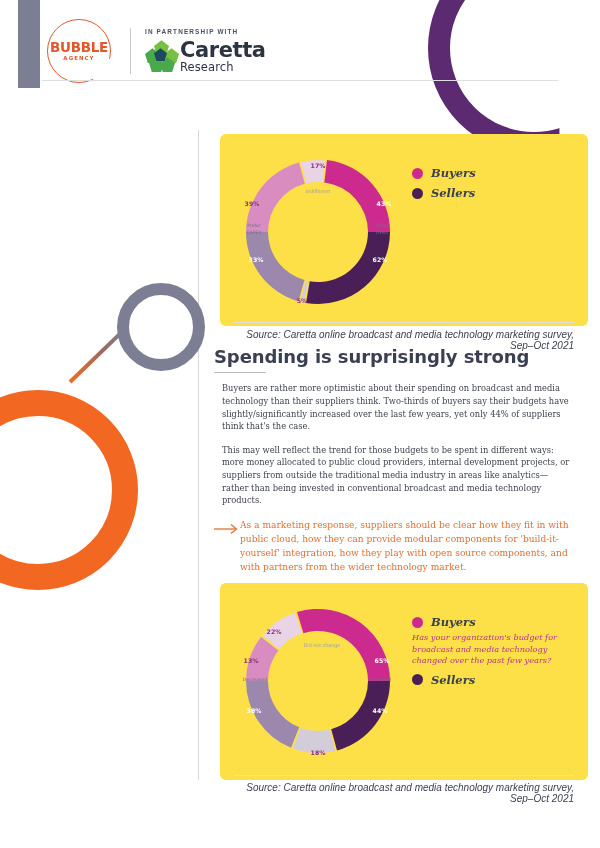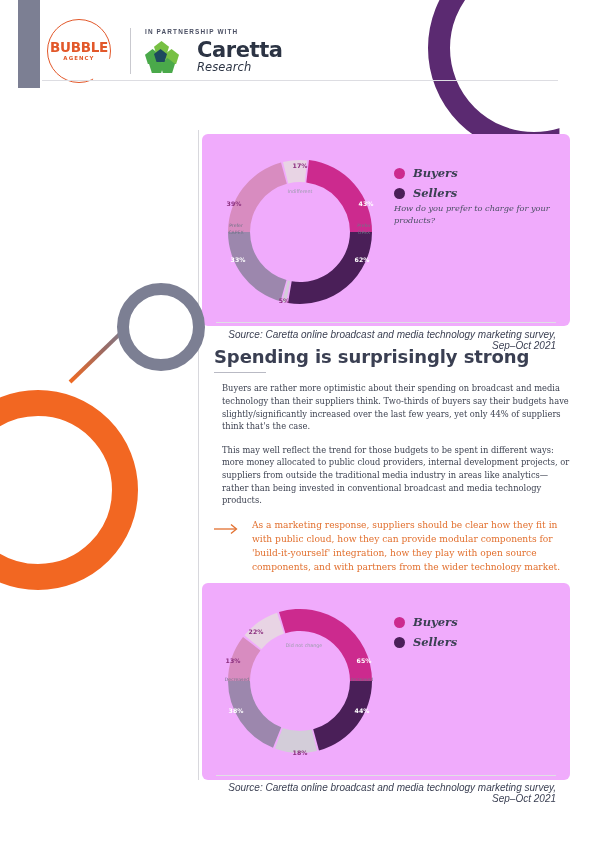--- a/index.html
+++ b/index.html
@@ -76,52 +76,52 @@
     font-weight:bold;font-size:5.4px;color:#e2582a;letter-spacing:1.1px;
     margin-top:1px;
   }
   .divider-v{width:1px;height:46px;background:#c9c9cf;}
   .partner-block{display:flex;flex-direction:column;justify-content:center;}
   .partner-kicker{
     font-family:"Liberation Sans", sans-serif;
     font-size:6.4px;letter-spacing:1.15px;font-weight:bold;
     color:#4a4f63;margin-bottom:5px;
   }
-  .caretta-row{display:flex;align-items:center;gap:18px;}
+  .caretta-row{display:flex;align-items:flex-start;gap:1px;}
   .caretta-mark{position:relative;width:34px;height:32px;}
   .pent{position:absolute;width:15px;height:15px;
     clip-path:polygon(50% 0%,100% 38%,81% 100%,19% 100%,0% 38%);}
   .p1{left:0px;top:8px;background:#4aa94a;}
   .p2{left:9px;top:0px;background:#77c043;}
   .p3{left:19px;top:8px;background:#77c043;}
   .p4{left:4px;top:17px;background:#4aa94a;}
   .p5{left:15px;top:17px;background:#4aa94a;}
   .p6{left:9px;top:8px;width:13px;height:13px;background:#1d4a5e;}
   .caretta-name{line-height:1.0;}
   .caretta-name .c1{
     font-family:"DejaVu Sans", sans-serif;
     font-size:21px;font-weight:bold;color:#2c3444;letter-spacing:-0.4px;
   }
   .caretta-name .c2{
     font-family:"DejaVu Sans", sans-serif;
-    font-size:11.5px;color:#2c3444;letter-spacing:0.1px;margin-top:1px;font-style:italic;
+    font-size:11.5px;color:#2c3444;letter-spacing:0.1px;margin-top:1px;
   }
   .tagline{
     position:absolute;left:42px;top:90px;
     font-family:"Liberation Sans", sans-serif;
     font-size:8.6px;letter-spacing:2.6px;color:#4a4f63;font-weight:500;
   }
   .header-rule{
     position:absolute;left:42px;top:80px;width:516px;height:1px;background:#dddde2;
   }
 
   
   .card{
-    position:absolute;left:202px;width:368px;
-    background:#f0abfc;border-radius:6px;
+    position:absolute;left:220px;width:368px;
+    background:#fde047;border-radius:6px;
   }
   #card-1{top:134px;height:192px;}
   #card-2{top:583px;height:197px;}
   .card-body{display:flex;padding:10px 14px 0 10px;}
   .donut-col{width:176px;position:relative;}
   .legend-col{flex:1;padding-left:6px;padding-top:22px;}
   .legend-item{margin-bottom:6px;}
   .legend-head{display:flex;align-items:center;gap:8px;margin-bottom:3px;}
   .dot{width:11px;height:11px;border-radius:50%;flex:0 0 auto;}
   .dot-buyers{background:#cc2a8e;}
@@ -164,21 +164,21 @@
     font-size:18px;font-weight:bold;color:#3a3f52;
     margin:0 0 5px 0;letter-spacing:-0.1px;
   }
   .title-rule{width:52px;height:1.4px;background:#b9bac4;margin-bottom:9px;}
   p.body{
     font-family:"DejaVu Serif", serif;
     font-size:8.3px;line-height:1.52;color:#3f4453;margin:0 0 11px 8px;
     text-align:left;
   }
   .callout{
-    display:flex;gap:12px;margin-top:5px;
+    display:flex;margin-top:5px;
   }
   .arrow-icon{flex:0 0 auto;padding-top:3px;}
   .callout-text{
     font-family:"DejaVu Serif", serif;
     font-size:9.1px;line-height:1.55;color:#e2702f;margin:0;
   }
 </style>
 </head>
 <body>
 
@@ -263,21 +263,20 @@
           <div class="legend-head">
             <span class="dot dot-buyers"></span>
             <span class="legend-title">Buyers</span>
           </div>
         </div>
         <div class="legend-item">
           <div class="legend-head">
             <span class="dot dot-sellers"></span>
             <span class="legend-title">Sellers</span>
           </div>
-          <p class="legend-q q-sellers">How do you prefer to charge for your products?</p>
         </div>
       </div>
     </div>
     <div class="card-rule"></div>
     <div class="source">Source: Caretta online broadcast and media technology marketing survey, Sep–Oct 2021</div>
   </section>
 
   <article class="article">
     <h2 class="sec-title">Spending is surprisingly strong</h2>
     <div class="title-rule"></div>
@@ -320,20 +319,21 @@
           <text class="seg-pct on-light" x="88" y="162" text-anchor="middle">18%</text>
         </svg>
       </div>
 
       <div class="legend-col">
         <div class="legend-item">
           <div class="legend-head">
             <span class="dot dot-buyers"></span>
             <span class="legend-title">Buyers</span>
           </div>
+          <p class="legend-q q-buyers">Has your organization's budget for broadcast and media technology changed over the past few years?</p>
         </div>
         <div class="legend-item">
           <div class="legend-head">
             <span class="dot dot-sellers"></span>
             <span class="legend-title">Sellers</span>
           </div>
         </div>
       </div>
     </div>
     <div class="card-rule"></div>

